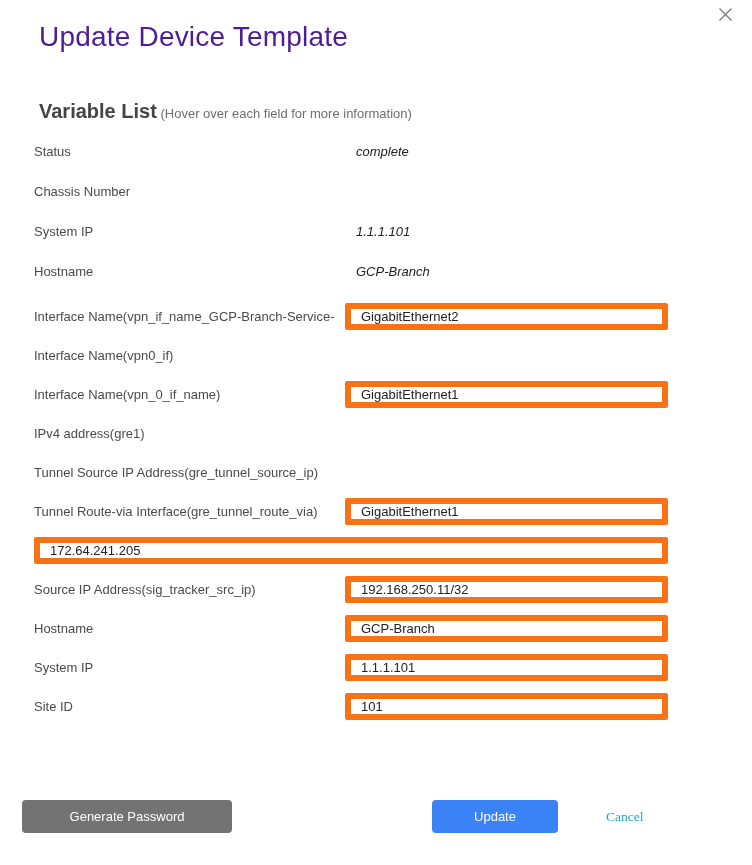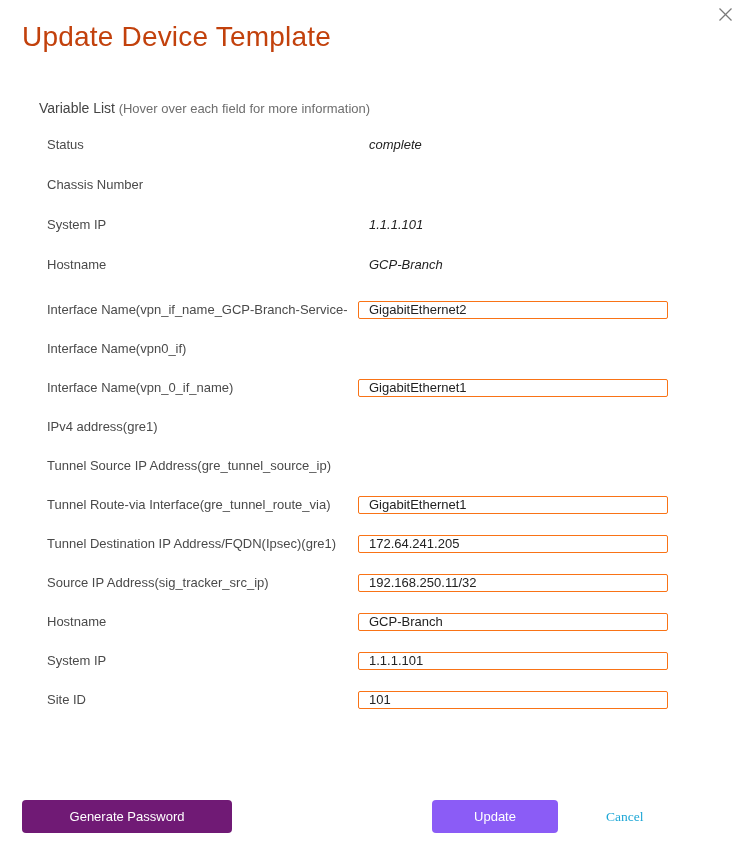--- a/index.html
+++ b/index.html
@@ -15,40 +15,40 @@
 
   .close-btn {
     position: absolute; top: 6px; right: 19px;
     width: 16px; height: 16px;
     cursor: pointer;
     display: flex; align-items: center; justify-content: center;
   }
 
   .modal-title {
     padding-top: 21px;
-    margin-left: 22px;
+    margin-left: 39px;
     font-size: 28px;
     font-weight: 300;
     letter-spacing: 0.2px;
-    color: #c2410c;
+    color: #4c1d95;
     line-height: 1.15;
   }
 
   .section-header {
     margin: 47px 0 20px 39px;
     font-size: 13px;
     color: #6e6e6e;
   }
   .section-header .heading {
-    font-weight: normal;
-    font-size: 14px;
+    font-weight: bold;
+    font-size: 20px;
     color: #444;
   }
 
-  .rows { padding-left: 47px; padding-right: 84px; }
+  .rows { padding-left: 34px; padding-right: 84px; }
 
   .row {
     display: flex;
     align-items: center;
   }
   .row.static { height: 17px; margin-bottom: 23px; }
   .row.gap-large { margin-top: 17px; }
   .row.input-row { height: 27px; margin-bottom: 12px; }
 
   .row-label {
@@ -62,22 +62,22 @@
   .row-value {
     flex: 1;
     padding-left: 11px;
     font-size: 13px;
     color: #222;
     font-style: italic;
   }
   .row-input {
     flex: 1;
     width: 318px;
-    height: 18px;
-    border: 1px solid #f97316;
+    height: 27px;
+    border: 6px solid #f97316;
     border-radius: 2px;
     background: #fff;
     padding: 0 10px;
     font-family: "Liberation Sans", sans-serif;
     font-size: 13px;
     color: #222;
     outline: none;
   }
 
   .footer {
@@ -158,21 +158,20 @@
         <div class="row-label">IPv4 address(gre1)</div>
       </div>
       <div class="row input-row">
         <div class="row-label">Tunnel Source IP Address(gre_tunnel_source_ip)</div>
       </div>
       <div class="row input-row">
         <div class="row-label">Tunnel Route-via Interface(gre_tunnel_route_via)</div>
         <input type="text" class="row-input" value="GigabitEthernet1" style="">
       </div>
       <div class="row input-row">
-        <div class="row-label">Tunnel Destination IP Address/FQDN(Ipsec)(gre1)</div>
         <input type="text" class="row-input" value="172.64.241.205" style="">
       </div>
       <div class="row input-row">
         <div class="row-label">Source IP Address(sig_tracker_src_ip)</div>
         <input type="text" class="row-input" value="192.168.250.11/32" style="">
       </div>
       <div class="row input-row">
         <div class="row-label">Hostname</div>
         <input type="text" class="row-input" value="GCP-Branch" style="">
       </div>
@@ -180,18 +179,18 @@
         <div class="row-label">System IP</div>
         <input type="text" class="row-input" value="1.1.1.101" style="">
       </div>
       <div class="row input-row">
         <div class="row-label">Site ID</div>
         <input type="text" class="row-input" value="101" style="">
       </div>
     </div>
 
   <div class="footer">
-    <button class="btn btn-generate" style="background: #701a75;">Generate Password</button>
-    <button class="btn btn-update" style="background: #8b5cf6;">Update</button>
+    <button class="btn btn-generate" style="background: #737373;">Generate Password</button>
+    <button class="btn btn-update" style="background: #3b82f6;">Update</button>
     <button class="link-cancel" style="color: rgb(30, 167, 214);">Cancel</button>
   </div>
 
 </div>
 
 </body></html>

